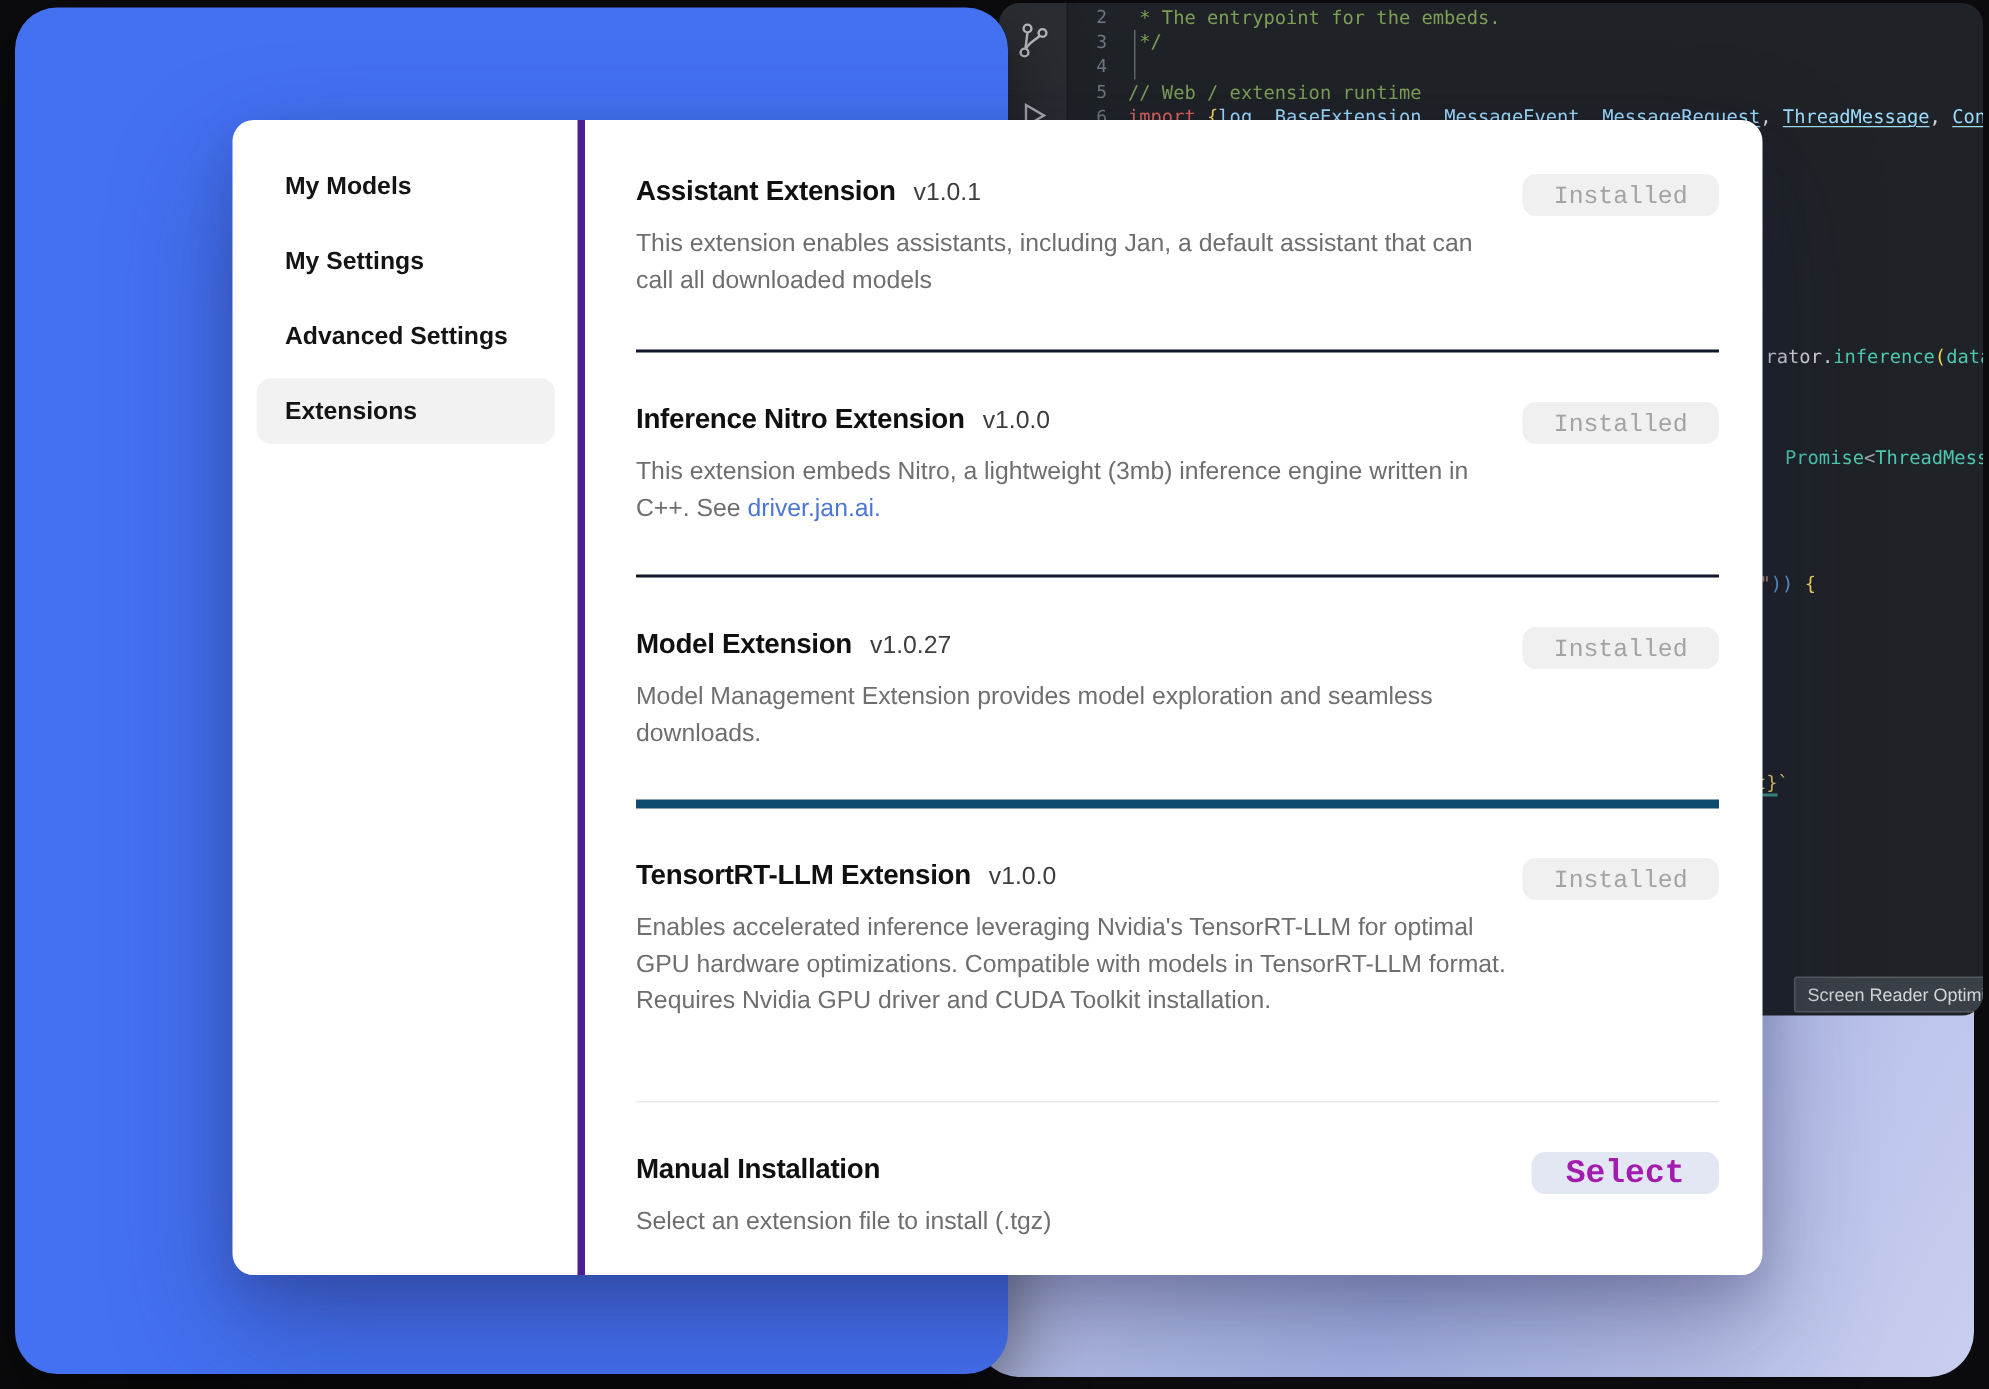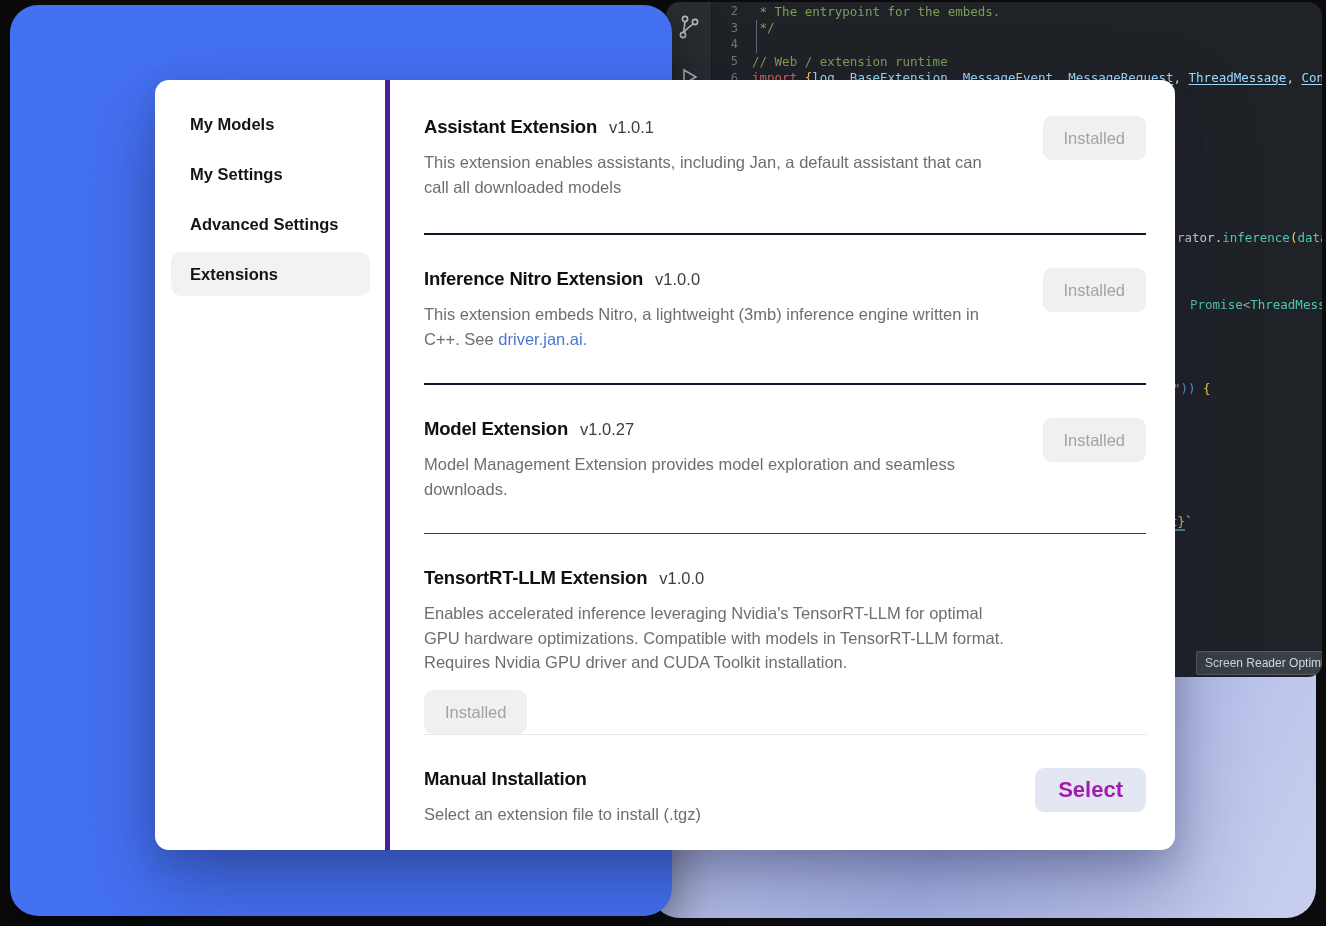--- a/index.html
+++ b/index.html
@@ -84,32 +84,32 @@
   .nav-item {
     height:44px; display:flex; align-items:center; padding-left:19px; margin-bottom:6px;
     border-radius:10px; font-size:16.5px; font-weight:700; color:#141414; cursor:pointer;
   }
   .nav-item.active { background:#f2f2f2; }
 
   .content { flex:1; padding:36px 29px 0 34px; }
   .ext-row { display:flex; justify-content:space-between; align-items:flex-start; }
   .row-1 { height:117px; }
   .row-2, .row-3 { height:150px; border-top:2px solid #0f172a; padding-top:33px; }
-  .row-4 { height:201px; border-top:1px solid #0c4a6e; padding-top:33px;flex-direction:column; }
+  .row-4 { height:201px; border-top:6px solid #0c4a6e; padding-top:33px; }
   .row-5 { height:122px; border-top:1px solid #e9e9e9; padding-top:33px; }
 
   .ext-info { max-width:580px; }
   .ext-title-line { display:flex; align-items:baseline; }
   .ext-name { font-size:18.5px; font-weight:700; color:#101010; letter-spacing:-0.2px; }
   .ext-version { font-size:16.5px; font-weight:400; color:#3d3d3d; margin-left:12px; }
   .ext-desc { margin-top:12px; font-size:16.5px; color:#6e6e6e; line-height:24.5px; }
   .ext-link { color:#4b77d3; text-decoration:none; cursor:pointer; }
 
-  .btn { border:none; border-radius:9px; height:44px; cursor:default;
-         font-family:Liberation Sans, sans-serif; flex:0 0 auto; }
+  .btn { border:none; border-radius:9px; height:28px; cursor:default;
+         font-family:Liberation Mono, monospace; flex:0 0 auto; }
   .btn-installed { background:#f0f0f0; color:#a3a3a3; font-size:16.5px; font-weight:500; padding:0 21px; }
   .btn-select { background:#e3e7f4; color:#a21caf; font-size:22px; font-weight:700; padding:0 23px; cursor:pointer; }
 </style>
 </head>
 <body>
 
 <div id="stage">
 
   <div class="wallpaper"></div>
 

